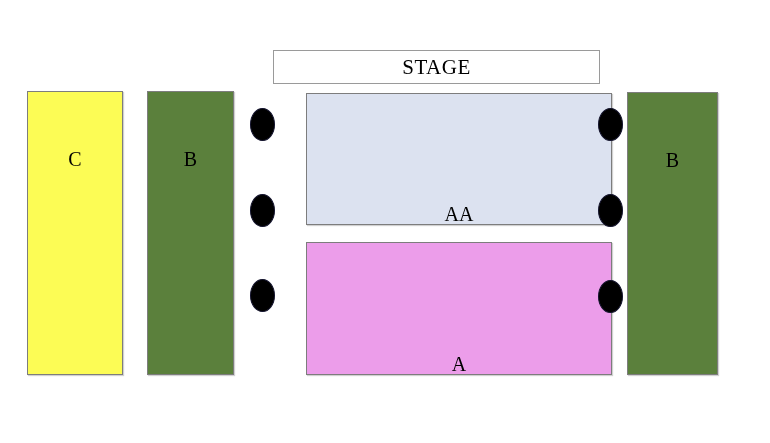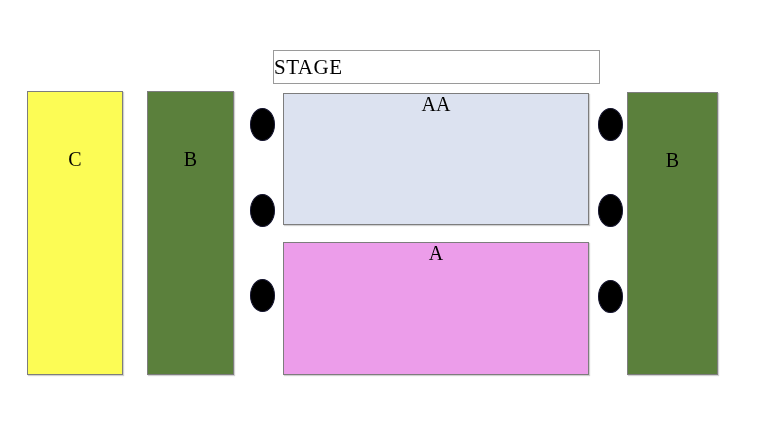--- a/index.html
+++ b/index.html
@@ -12,36 +12,36 @@
     color: #000000;
     overflow: hidden;
   }
   .stage {
     position: absolute;
     left: 273px; top: 50px;
     width: 327px; height: 34px;
     box-sizing: border-box;
     background: #ffffff;
     border: 1.5px solid #9a9a9a;
-    display: flex; align-items: center; justify-content: flex-start;
+    display: flex; align-items: center; justify-content: center;
     font-size: 21px;
     letter-spacing: 0.5px;
   }
   .box {
     position: absolute;
     box-sizing: border-box;
     border: 1.5px solid #7d7d7d;
     box-shadow: 1px 1px 1px rgba(0,0,0,0.18);
     display: flex;
     justify-content: center;
     font-size: 20px;
   }
   .tall { align-items: flex-start; }
   .tall .lbl { margin-top: 57px; }
-  .mid  { align-items: flex-start; }
+  .mid  { align-items: flex-end; margin-left: 23px; }
   .sec-c       { left: 27px;  top: 91px;  width: 96px;  height: 284px; background: #fcfc55; }
   .sec-b-left  { left: 147px; top: 91px;  width: 87px;  height: 284px; background: #5b803c; }
   .sec-aa      { left: 283px; top: 93px;  width: 306px; height: 132px; background: #dce2f0; }
   .sec-a       { left: 283px; top: 242px; width: 306px; height: 133px; background: #ec9dea; }
   .sec-b-right { left: 627px; top: 92px;  width: 91px;  height: 283px; background: #5b803c; }
   .lbl { line-height: 1; }
   .dot {
     position: absolute;
     width: 25px; height: 33px;
     background: #000000;

